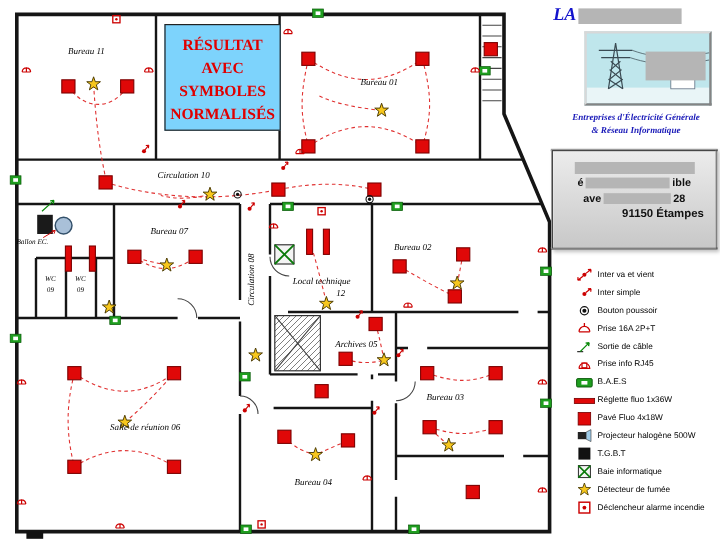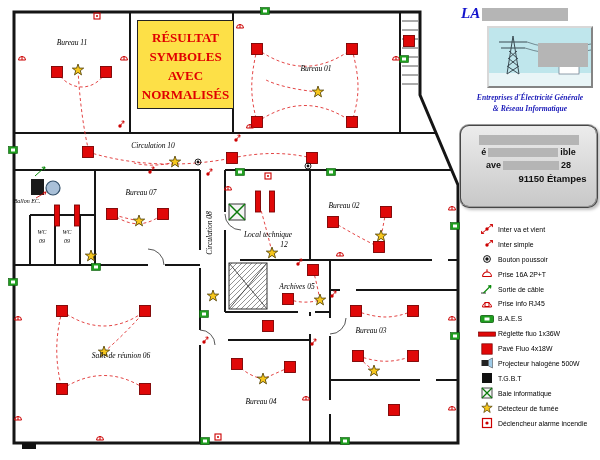--- a/index.html
+++ b/index.html
@@ -13,39 +13,39 @@
   .wall       { stroke:#151515; stroke-width:2; fill:none; }
   .thin       { stroke:#444; stroke-width:0.9; fill:none; }
   .wire { stroke:#e03030; stroke-width:0.9; stroke-dasharray:3,2.6; fill:none; }
   .pave { fill:#e00808; stroke:#7a0000; stroke-width:0.9; }
   .star { fill:#f7c71d; stroke:#4a3a00; stroke-width:0.8; }
   .room-label { font:italic 7.5px "Liberation Serif", serif; fill:#000; text-anchor:middle; }
   .room-label.sm { font-size:6px; }
 
   
   .title-block { position:absolute; left:137px; top:20px; width:97px; height:89px;
-                 background:#fde047; border:1.6px solid #222; text-align:center;
+                 background:#7dd3fc; border:1.6px solid #222; text-align:center;
                  padding-top:7px; z-index:5; }
   .title-line { font:bold 13px "Liberation Serif", serif; color:#e00000; line-height:19px; }
 
   
   .logo-name { position:absolute; left:461px; top:5px; width:119px; height:16px;
                font:bold italic 15px "Liberation Serif", serif; color:#1414cc; white-space:nowrap; }
   .redact { display:inline-block; background:#b5b5b5; vertical-align:middle; }
   .logo-redact { width:86px; height:13px; margin-left:2px; }
   .logo-image { position:absolute; left:487px; top:26px; width:106px; height:62px;
                 border:2px outset #d8d8d8; background:#bfe6ec; }
   .logo-img-redact { position:absolute; right:3px; top:15px; width:50px; height:24px; background:#b5b5b5; }
   .tagline { position:absolute; left:461px; width:138px; text-align:center;
              font:bold italic 7.6px "Liberation Serif", serif; color:#1a1ab8; }
   .tag1 { top:93px; } .tag2 { top:104px; }
 
   
   .address-block { position:absolute; left:459px; top:124px; width:139px; height:84px;
-                   border:2px ridge #9a9a9a; border-radius:10px;
+                   border:2px ridge #9a9a9a; border-radius:0;
                    background:linear-gradient(#ececec,#c8c8c8);
                    box-shadow:2px 2px 3px rgba(0,0,0,.25);
                    text-align:center; padding-top:7px; }
   .addr-line { font:bold 9px "Liberation Sans", sans-serif; color:#111; line-height:13px; }
   .addr-line.big { font-size:9.5px;padding-left:48px; }
   .r1 { width:100px; height:10px; } .r2 { width:70px; height:9px; margin:0 2px; }
   .r3 { width:56px; height:9px; margin:0 2px; }
 
   
   .legend { position:absolute; left:478px; top:222px; width:122px; }
@@ -245,22 +245,22 @@
         <text x="42" y="234" class="room-label sm">WC</text>
         <text x="42" y="243" class="room-label sm">09</text>
         <text x="67" y="234" class="room-label sm">WC</text>
         <text x="67" y="243" class="room-label sm">09</text>
         <text x="27" y="203" class="room-label sm">Ballon EC.</text>
       </g>
   </svg>
 
   <div class="title-block">
     <div class="title-line">RÉSULTAT</div>
+    <div class="title-line">AVEC</div>
     <div class="title-line">SYMBOLES</div>
-    <div class="title-line">AVEC</div>
     <div class="title-line">NORMALISÉS</div>
   </div>
 
   <div class="logo-name">
     <span>LA</span><span class="redact logo-redact"></span>
   </div>
 
   <div class="logo-image">
     <svg width="102" height="58" viewBox="0 0 102 58">
       <rect width="102" height="58" fill="#bfe6ec"></rect>

